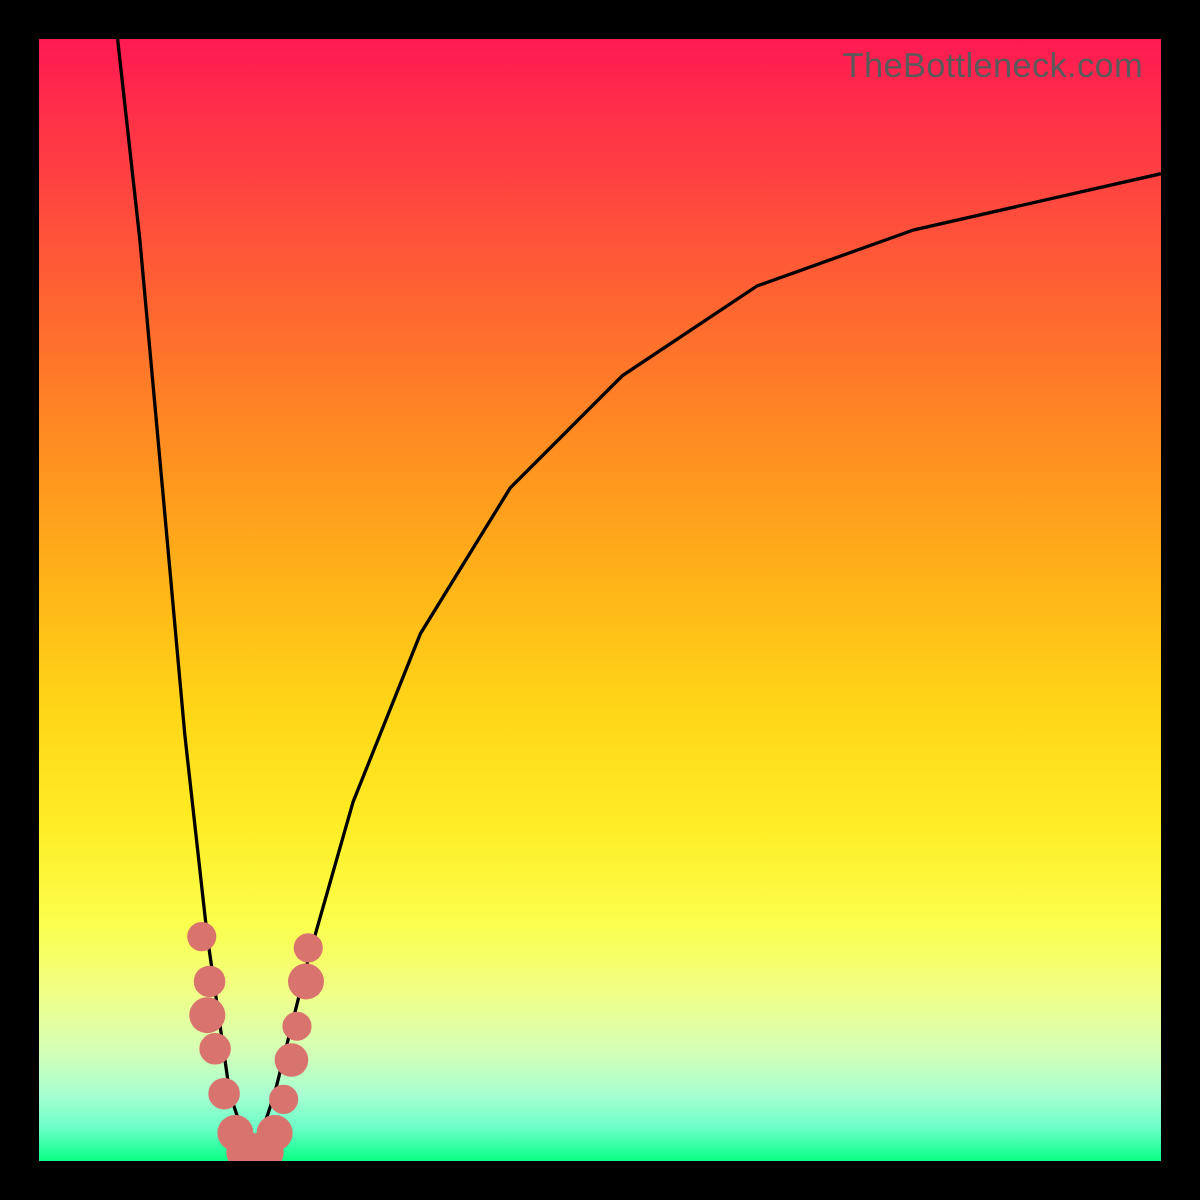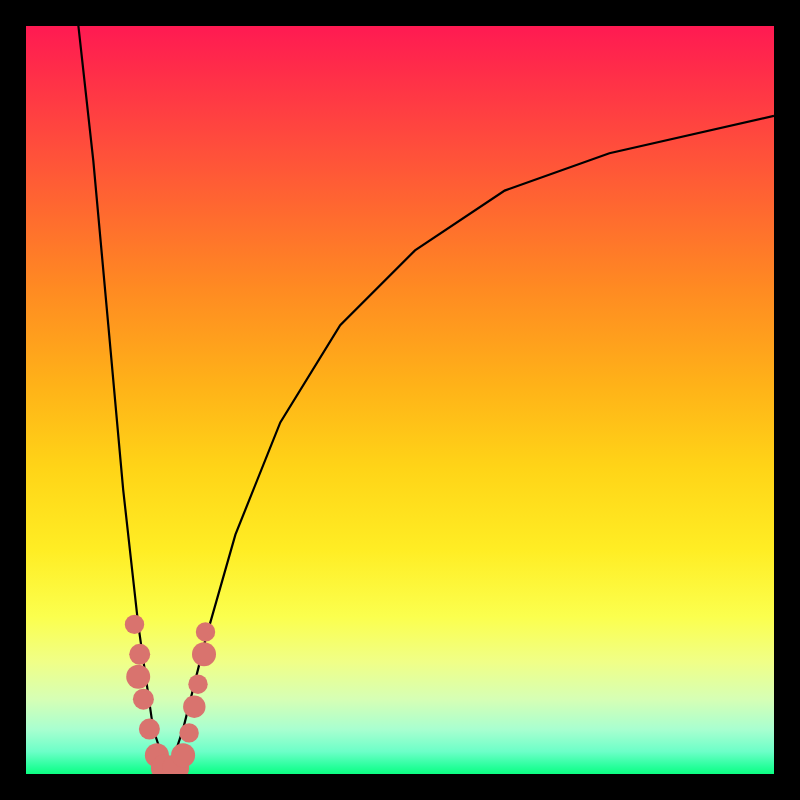--- a/index.html
+++ b/index.html
@@ -67,20 +67,21 @@
   .marker {
     fill: #d9736e;
     stroke: none;
   }
 </style>
 </head>
 <body>
 
 <div class="frame">
   <div class="plot">
+    <div class="watermark">TheBottleneck.com</div>
     <svg class="curves" viewBox="0 0 748 748" preserveAspectRatio="none">
       <path id="left-branch" class="curve" d="M52.4 0.0 L67.3 134.6 L82.3 299.2 L97.2 463.8 L112.2 598.4 L127.2 703.1 L142.1 748.0"></path>
       <path id="right-branch" class="curve" d="M142.1 748.0 L157.1 703.1 L179.5 613.4 L209.4 508.6 L254.3 396.4 L314.2 299.2 L389.0 224.4 L478.7 164.6 L583.4 127.2 L748.0 89.8"></path>
       <g id="markers">
           <circle cx="108.5" cy="598.4" r="9.7" class="marker"></circle>
           <circle cx="113.7" cy="628.3" r="10.5" class="marker"></circle>
           <circle cx="112.2" cy="650.8" r="12.0" class="marker"></circle>
           <circle cx="117.4" cy="673.2" r="10.5" class="marker"></circle>
           <circle cx="123.4" cy="703.1" r="10.5" class="marker"></circle>
           <circle cx="130.9" cy="729.3" r="12.0" class="marker"></circle>

